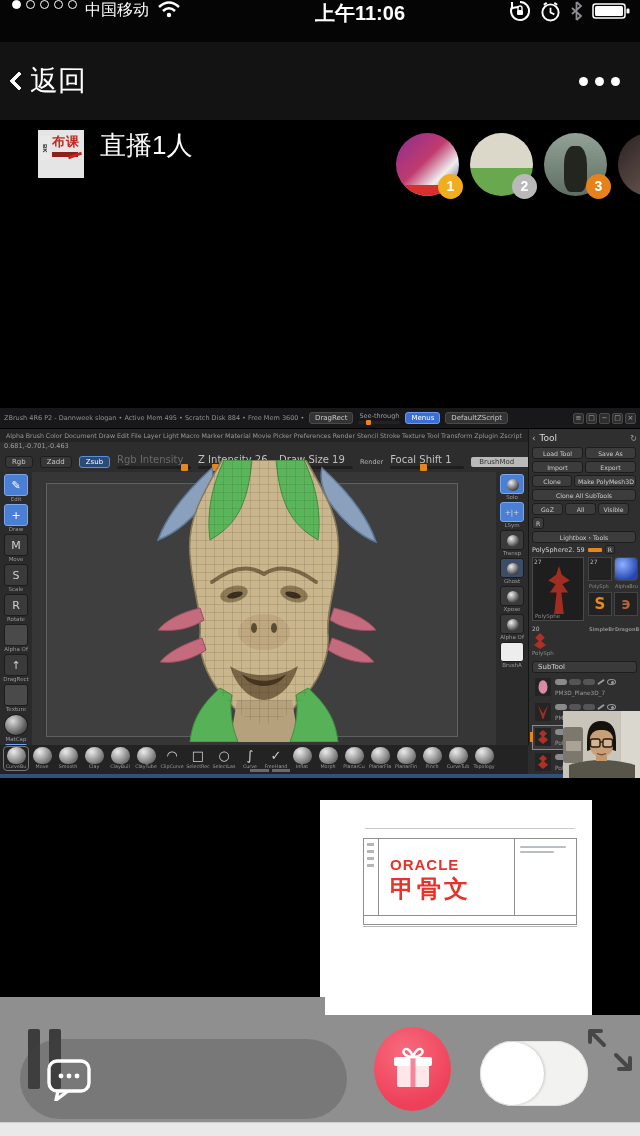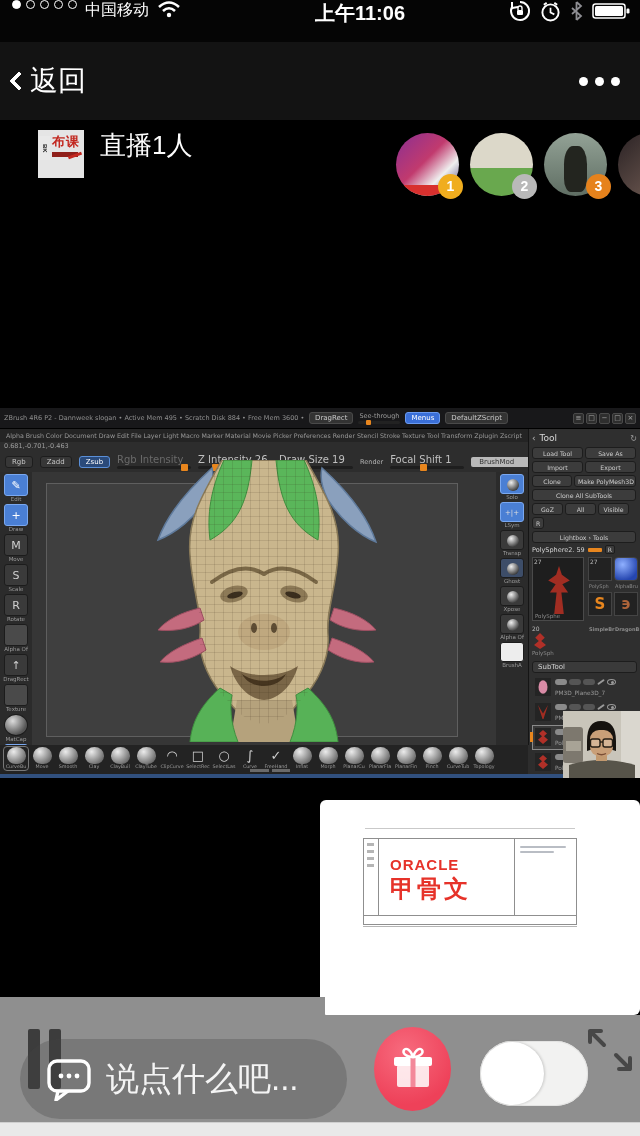--- a/index.html
+++ b/index.html
@@ -166,21 +166,21 @@
   .br-glyph { width:19px; height:17px; margin:0 auto; color:#cfcfcf; font-size:13px; line-height:17px; }
   .br-lab { font-size:4.8px; color:#9a9a9a; line-height:6px; white-space:nowrap; overflow:hidden; }
   #zb-blueline { left:0; top:366px; width:640px; height:4px; background:#31507e; }
   #zb-pagedots { left:250px; top:361px; width:40px; height:4px; display:flex; gap:3px; }
   #zb-pagedots i { flex:1; height:3px; background:#6a6a6a; }
 
   
   #webcam { left:563px; top:711px; width:77px; height:67px; z-index:3; }
 
   
-  #oracle-card { left:320px; top:800px; width:320px; height:215px; background:#fff; z-index:2; color:#333;border-radius:6px; }
+  #oracle-card { left:320px; top:800px; width:272px; height:215px; background:#fff; z-index:2; color:#333; }
   .oc-rule { position:absolute; left:45px; top:28px; width:210px; height:1px; background:#c9c9c9; }
   .oc-table { position:absolute; left:43px; top:38px; width:214px; height:78px; border:1px solid #8f8f8f; }
   .oc-colline { position:absolute; top:0; bottom:0; width:1px; background:#8f8f8f; }
   .oc-side-marks { position:absolute; left:3px; top:4px; display:flex; flex-direction:column; gap:4px; }
   .oc-side-marks i { width:7px; height:3px; background:#b5b5b5; }
   .oc-brand { position:absolute; left:26px; top:17px; font-size:15px; font-weight:bold; letter-spacing:1px; color:#e63229; }
   .oc-brand-cn { position:absolute; left:26px; top:34px; font-size:24px; font-weight:bold; color:#e63229; letter-spacing:3px;}
   .oc-scribble { position:absolute; left:156px; top:7px; width:50px; }
   .oc-scribble i { display:block; height:2px; background:#b9bdc4; margin-bottom:3px; border-radius:1px; }
   .oc-footer { position:absolute; left:43px; top:116px; width:214px; height:9px; border:1px solid #8f8f8f; border-top:none; }
@@ -811,21 +811,20 @@
     </div>
 
   <div id="chat-input">
     <svg width="46" height="44" viewBox="0 0 46 44">
       <rect x="3" y="4" width="40" height="30" rx="8" fill="none" stroke="#fff" stroke-width="3.4"></rect>
       <path d="M12 34 L10 43 L22 34" fill="none" stroke="#fff" stroke-width="3.4" stroke-linejoin="round"></path>
       <circle cx="15" cy="19" r="2.4" fill="#fff"></circle>
         <circle cx="23" cy="19" r="2.4" fill="#fff"></circle>
         <circle cx="31" cy="19" r="2.4" fill="#fff"></circle>
     </svg>
-    <span class="chat-placeholder">说点什么吧...</span>
   </div>
 
   <div id="gift-btn">
     <svg width="42" height="44" viewBox="0 0 42 44">
       <rect x="5" y="18" width="32" height="22" rx="2" fill="rgba(255,255,255,0.85)"></rect>
       <rect x="2" y="10" width="38" height="9" rx="2" fill="#fff"></rect>
       <rect x="18.5" y="10" width="5" height="30" fill="#f3889a"></rect>
       <path d="M21 10 C14 10 10 6 12 3 C14 0 19 3 21 10 Z" fill="none" stroke="#fff" stroke-width="2.4"></path>
       <path d="M21 10 C28 10 32 6 30 3 C28 0 23 3 21 10 Z" fill="none" stroke="#fff" stroke-width="2.4"></path>
     </svg>

